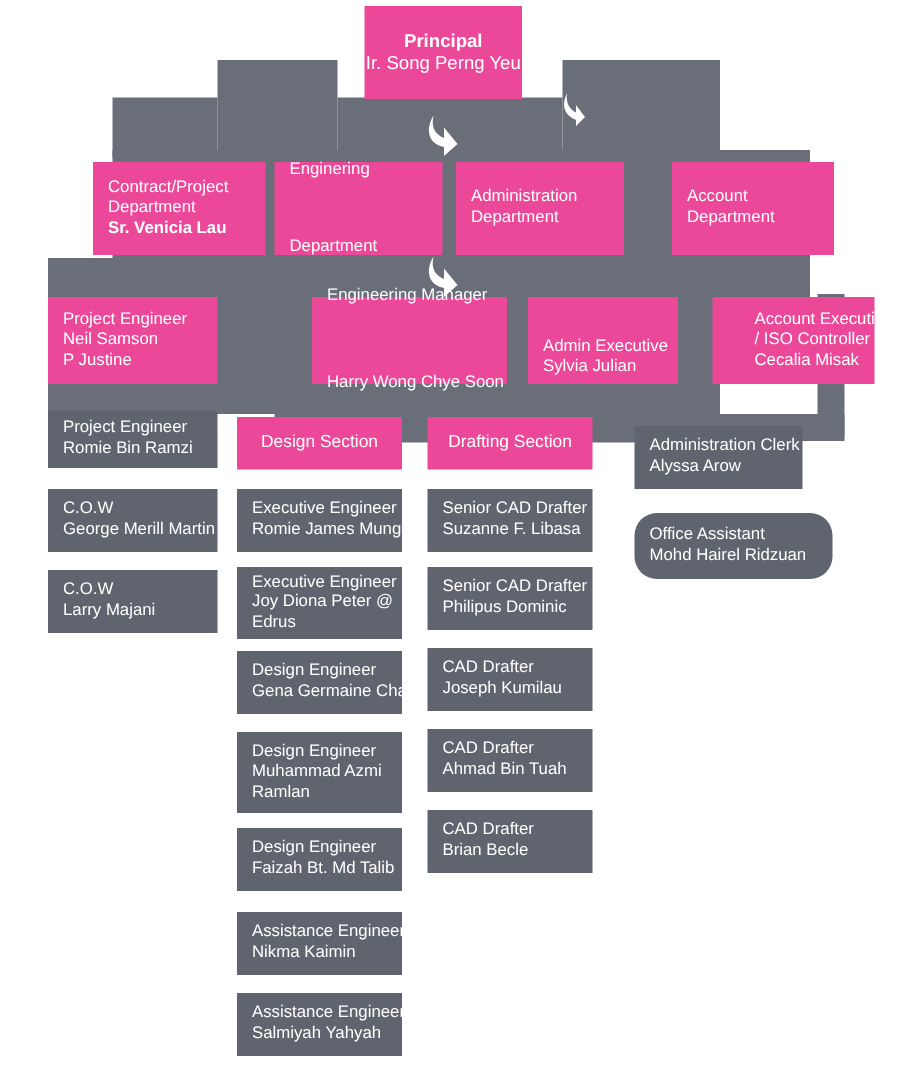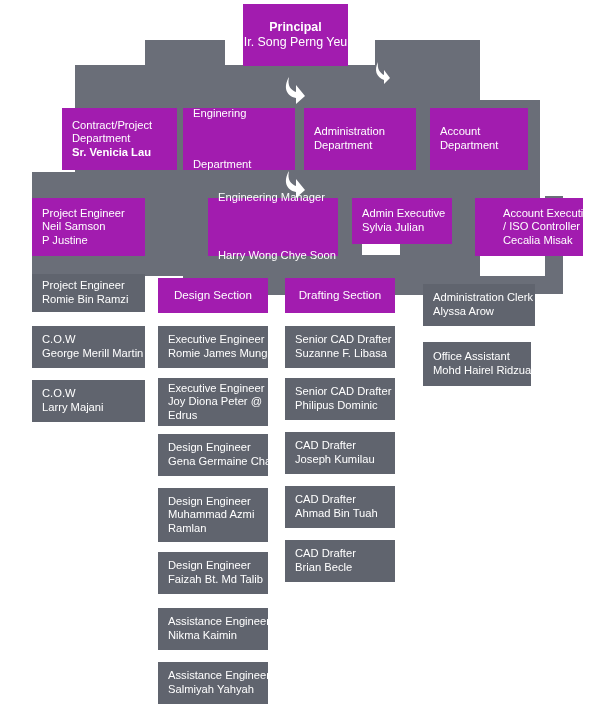--- a/index.html
+++ b/index.html
@@ -34,21 +34,21 @@
     justify-content: center;
     padding: 4px 10px;
     line-height: 1.22;
     font-size: 11.2px;
   }
   .node .ln {
     display: block;
     white-space: pre;
   }
   .node.green {
-    background: #a21caf;
+    background: #ec4899;
   }
   .node.gray {
     background: #60646e;
   }
   .node.center {
     text-align: center;
     align-items: center;
   }
   .node .bold {
     font-weight: bold;
@@ -102,37 +102,37 @@
   <div class="node green" style="left:183px; top:108px; width:112px; height:62px;gap:37px;">
     <span class="ln">Enginering</span>
     <span class="ln">Department</span>
   </div>
 
   <div class="node green" style="left:304px; top:108px; width:112px; height:62px;">
     <span class="ln">Administration</span>
     <span class="ln">Department</span>
   </div>
 
-  <div class="node green" style="left:430px; top:108px; width:98px; height:62px;">
+  <div class="node green" style="left:448px; top:108px; width:108px; height:62px;">
     <span class="ln">Account</span>
     <span class="ln">Department</span>
   </div>
 
   <div class="node green" style="left:32px; top:198px; width:113px; height:58px;">
     <span class="ln">Project Engineer</span>
     <span class="ln">Neil Samson</span>
     <span class="ln">P Justine</span>
   </div>
 
   <div class="node green" style="left:208px; top:198px; width:130px; height:58px;gap:44px;">
     <span class="ln">Engineering Manager</span>
     <span class="ln">Harry Wong Chye Soon</span>
   </div>
 
-  <div class="node green" style="left:352px; top:198px; width:100px; height:46px;">
+  <div class="node green" style="left:352px; top:198px; width:100px; height:58px;justify-content:flex-end;">
     <span class="ln">Admin Executive</span>
     <span class="ln">Sylvia Julian</span>
   </div>
 
   <div class="node green" style="left:475px; top:198px; width:108px; height:58px;padding-left:28px;">
     <span class="ln">Account Executive</span>
     <span class="ln">/ ISO Controller</span>
     <span class="ln">Cecalia Misak</span>
   </div>
 
@@ -204,21 +204,21 @@
   </div>
   <div class="node gray" style="left:285px; top:540px; width:110px; height:42px;">
     <span class="ln">CAD Drafter</span>
     <span class="ln">Brian Becle</span>
   </div>
 
   <div class="node gray" style="left:423px; top:284px; width:112px; height:42px;">
     <span class="ln">Administration Clerk</span>
     <span class="ln">Alyssa Arow</span>
   </div>
-  <div class="node gray" style="left:423px; top:342px; width:108px; height:44px;">
+  <div class="node gray" style="left:423px; top:342px; width:132px; height:44px;border-radius:15px;">
     <span class="ln">Office Assistant</span>
     <span class="ln">Mohd Hairel Ridzuan</span>
   </div>
 
   <svg class="arrow" width="34" height="34" viewBox="0 0 34 34" style="left:277px; top:73px;">
     <path d="M12 4 C 10 13, 14 17, 19 19 L 19 12 L 28 23 L 19 31 L 19 25 C 9 23, 6 14, 12 4 Z" fill="#ffffff"></path>
   </svg>
 
   <svg class="arrow" width="34" height="34" viewBox="0 0 34 34" style="left:277px; top:167px;">
     <path d="M12 4 C 10 13, 14 17, 19 19 L 19 12 L 28 23 L 19 31 L 19 25 C 9 23, 6 14, 12 4 Z" fill="#ffffff"></path>

